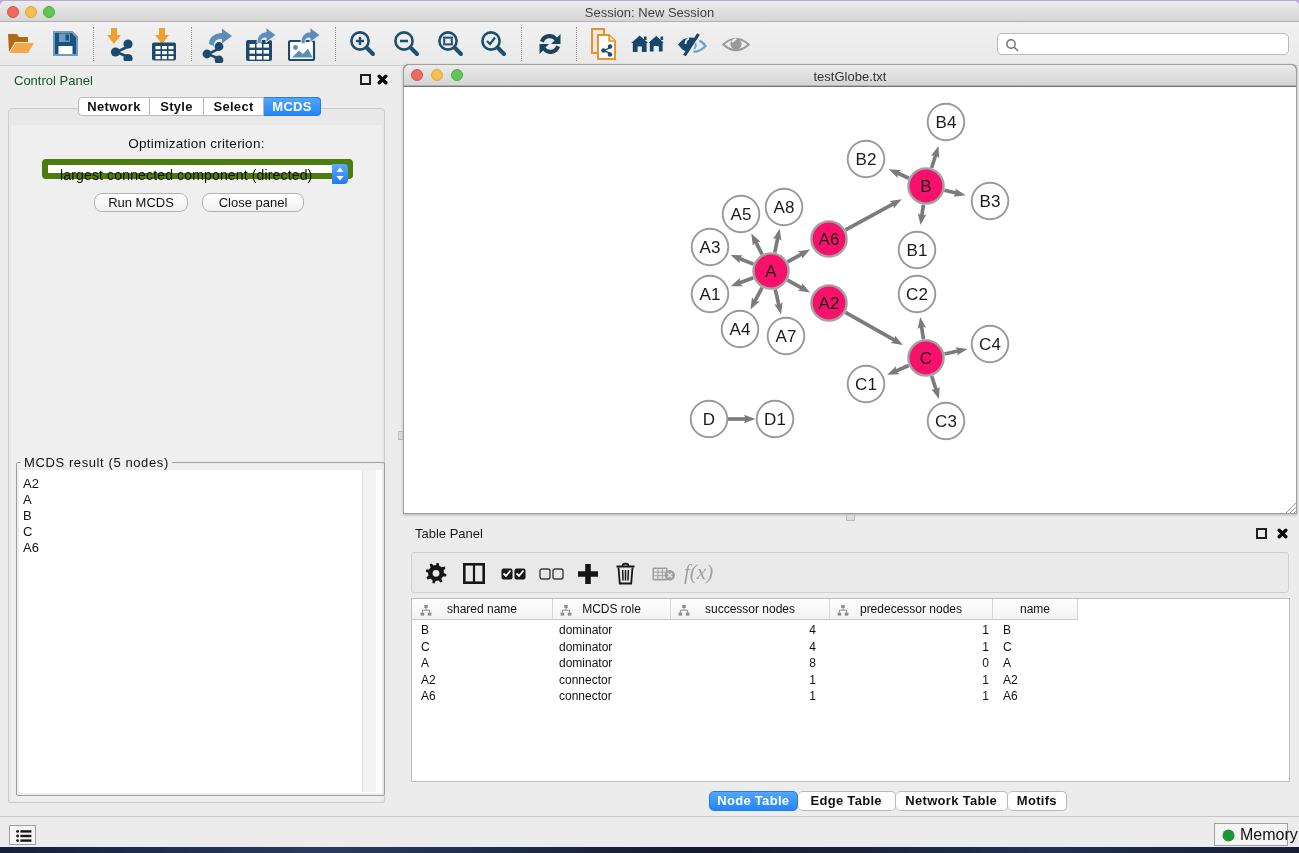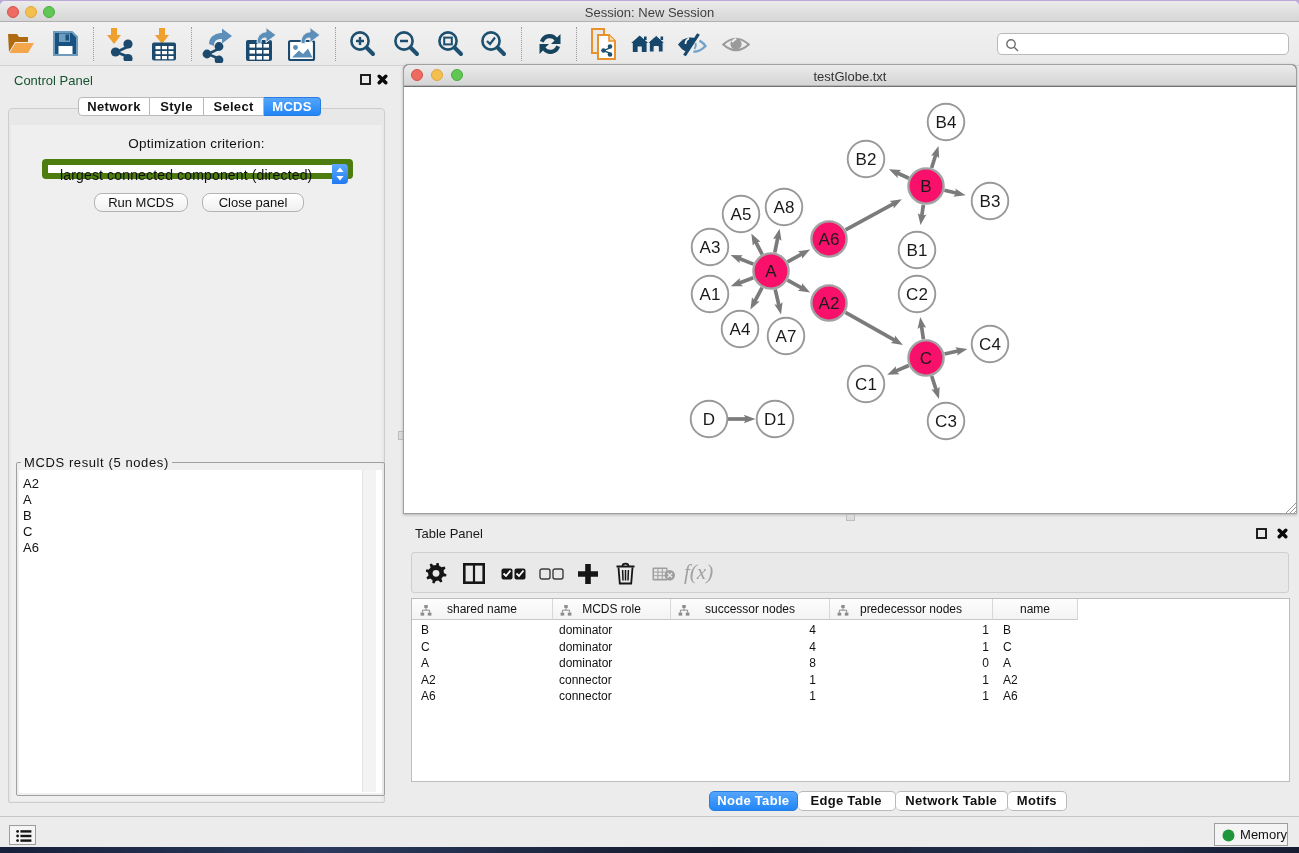--- a/index.html
+++ b/index.html
@@ -525,15 +525,15 @@
           <rect x="4.4" y="5.8" width="11" height="2.4"></rect>
           <circle cx="1.6" cy="11.6" r="1.4"></circle>
           <rect x="4.4" y="10.4" width="11" height="2.4"></rect>
         </g>
       </svg>
     </div>
 <div class="abs btn" id="membtn">
       <svg class="ic" style="left:7px;top:5px" width="13" height="13" viewBox="0 0 13 13">
         <circle cx="6.5" cy="6.5" r="6" fill="#1e9639"></circle>
       </svg>
-      <span style="display:block;text-align:right;padding-left:25px;font-size:13px;line-height:22px">Memory</span>
+      <span style="display:block;text-align:right;padding-left:25px;font-size:16px;line-height:22px">Memory</span>
     </div>
 </div>
 
 </body></html>

